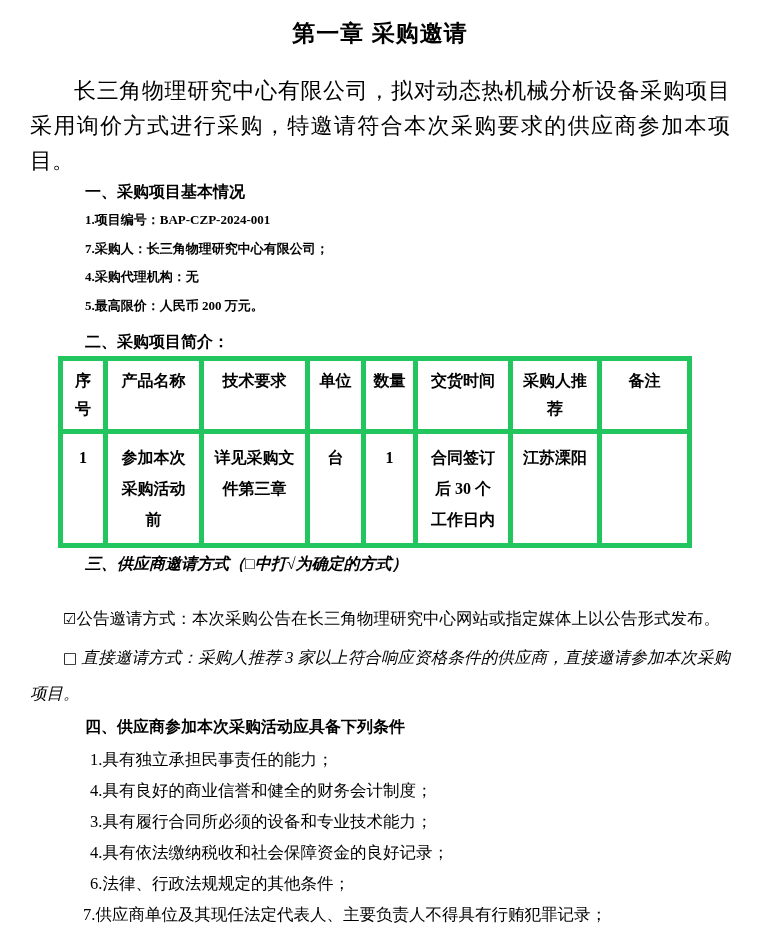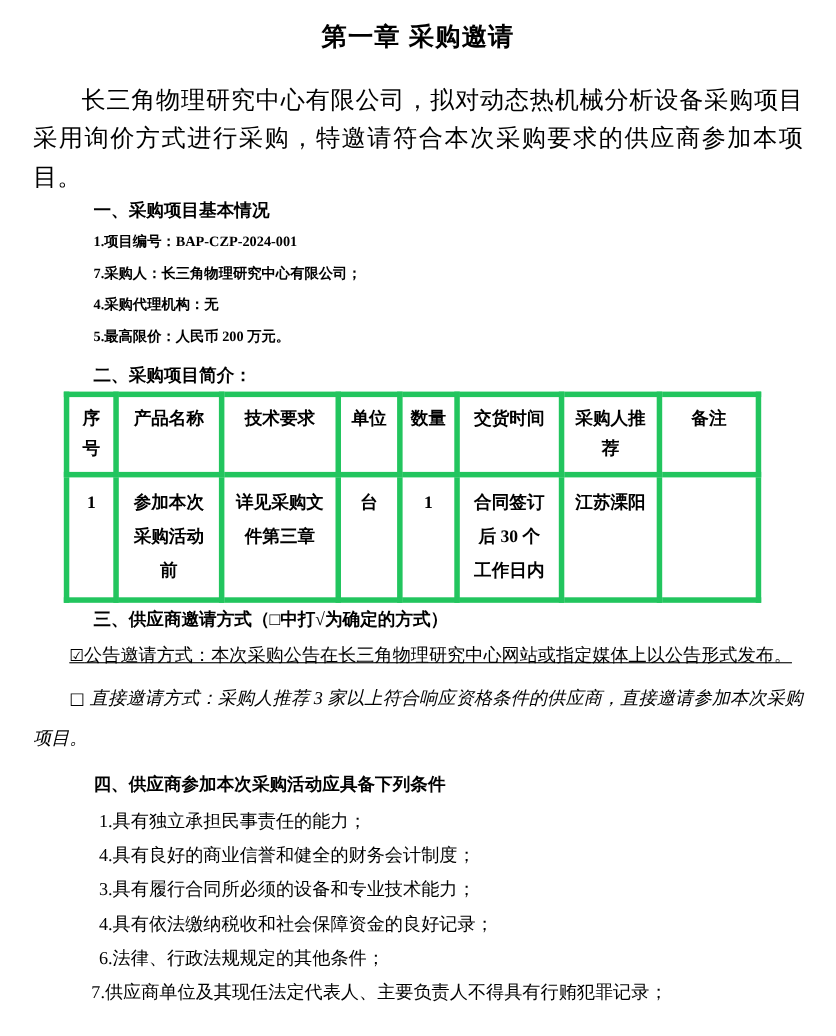--- a/index.html
+++ b/index.html
@@ -38,22 +38,22 @@
     font-size: 16px;
     line-height: 28px;
     margin-left: 55px;
   }
   .sec-heading .note {
     font-family: "Liberation Serif", "DejaVu Serif", serif;
     font-weight: 700;
     letter-spacing: 0;
   }
   .h2-gap { margin-top: 8px; }
-  .h3-gap { margin-top: 2px; }
-  .h4-gap { margin-top: 11px; }
+  .h3-gap { margin-top: 2px; font-style: italic; }
+  .h4-gap { margin-top: 1px; }
   .s1-list { margin-top: 0; }
   .s1-item {
     font-size: 13px;
     line-height: 28.5px;
     margin-left: 55px;
     font-weight: bold;
   }
   table.ptable {
     border-collapse: collapse;
     margin-left: 28px;
@@ -77,21 +77,21 @@
     line-height: 31px;
     padding: 8px 10px;
     height: 100px;
   }
   .option {
     font-size: 16.5px;
     line-height: 36px;
     text-align: justify;
     text-indent: 2em;
   }
-  .opt1-gap { margin-top: 0; text-decoration: underline; }
+  .opt1-gap { margin-top: 23px; }
   .opt2-gap { margin-top: 3px; font-style: italic; }
   .s4-list { margin-top: 3px; }
   .s4-item {
     font-size: 16.5px;
     line-height: 31px;
     margin-left: 60px;
   }
   .s4-item.last { margin-left: 53px; }
   .checkbox-glyph { font-family: "DejaVu Sans", sans-serif; font-size: 15px; }
 </style>

